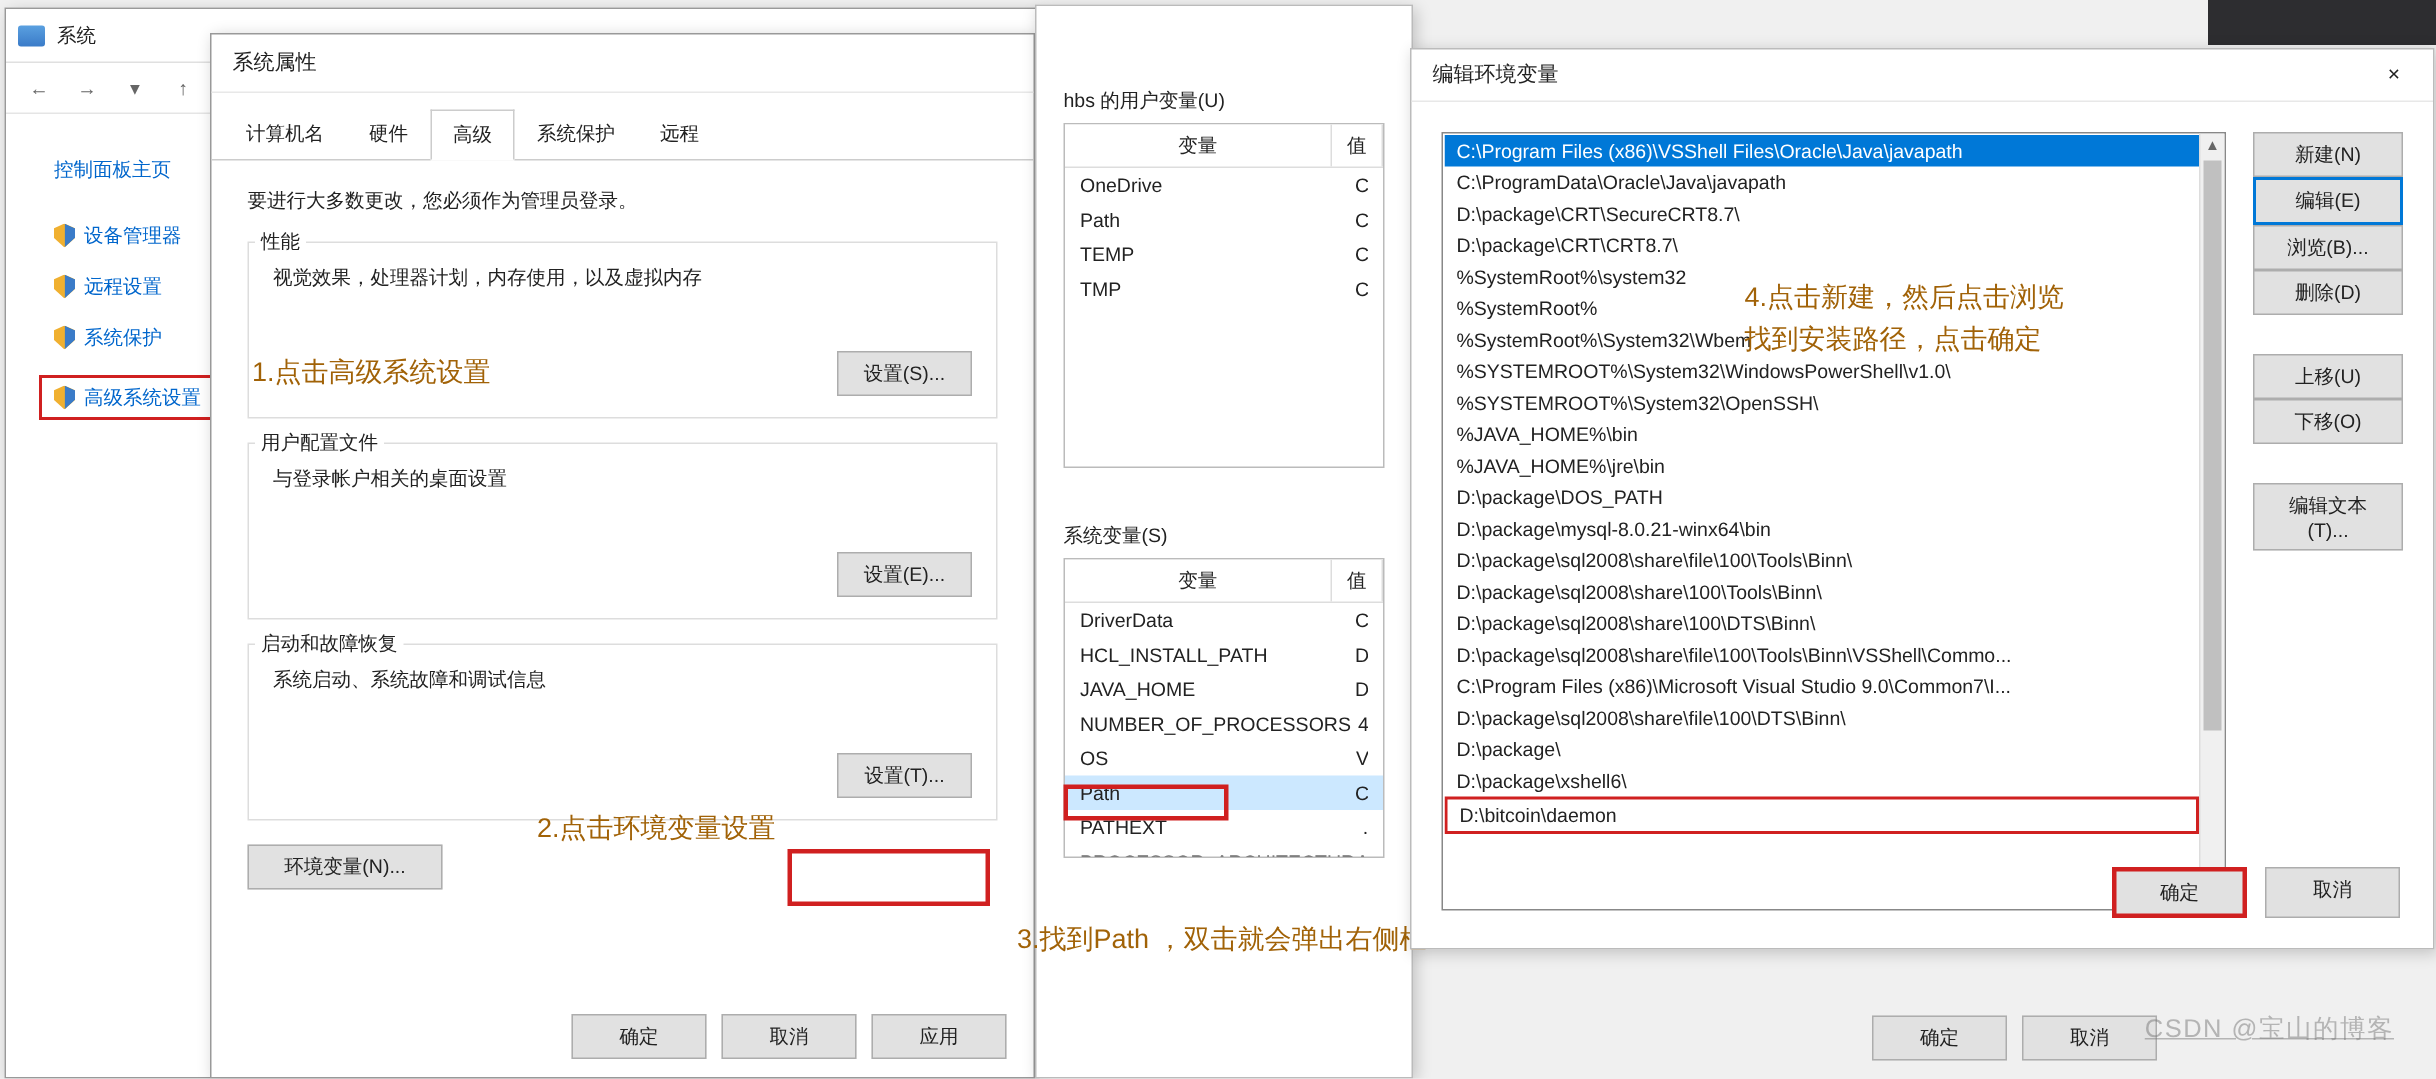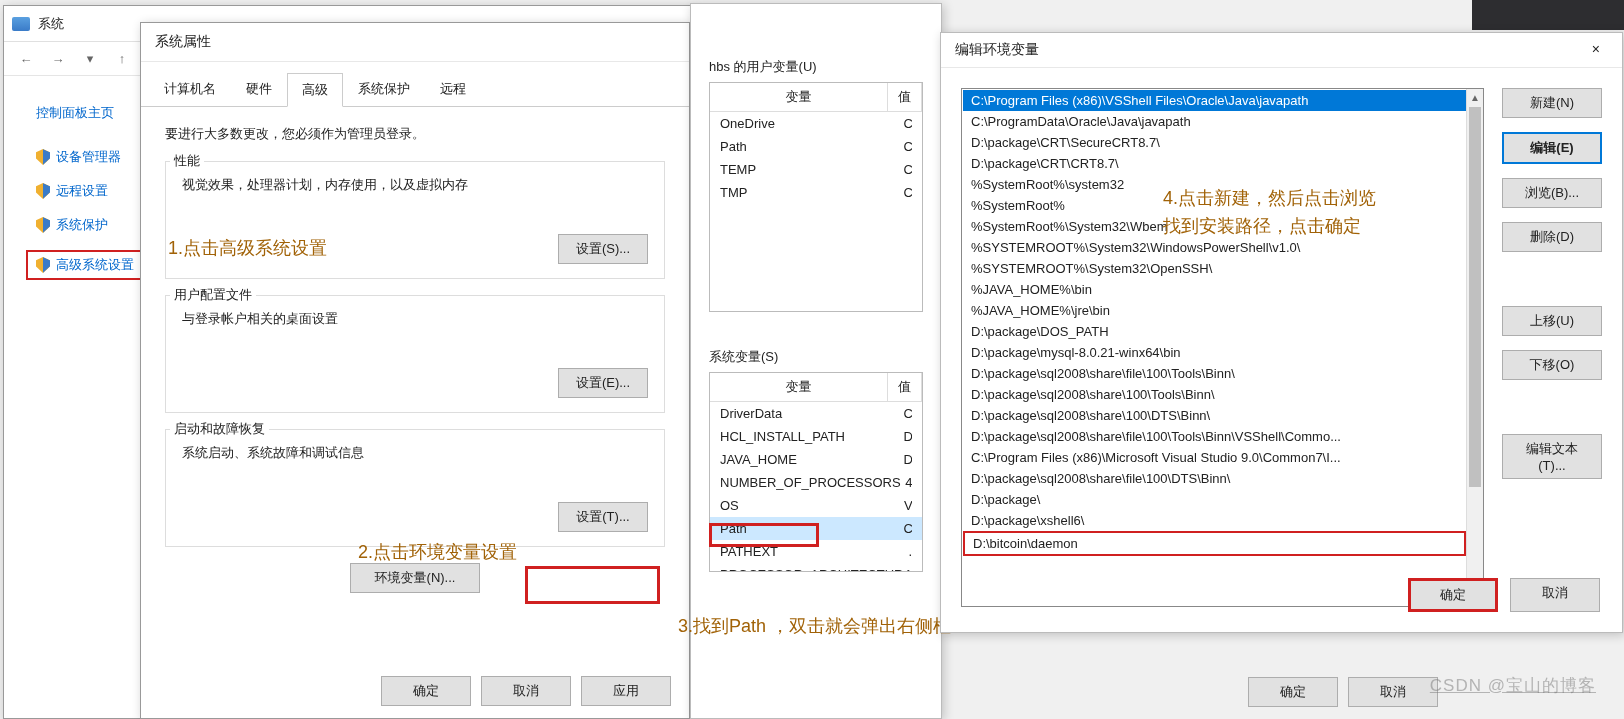--- a/index.html
+++ b/index.html
@@ -49,23 +49,23 @@
 
 
 .edit-window { left: 940px; top: 32px; width: 683px; height: 601px; background:#fff; border:1px solid #bbb; }
 .edit-title { padding: 8px 14px; border-bottom: 1px solid #e8e8e8; font-size: 14px; display:flex; justify-content:space-between; }
 .edit-body { display:flex; padding: 20px; gap: 18px; height: calc(100% - 40px); }
 .path-list { flex:1; border: 1px solid #888; overflow:hidden; position:relative; }
 .path-list-inner { position:absolute; inset:1px; overflow-y:auto; }
 .path-item { padding: 3px 8px; font-size: 13px; white-space:nowrap; overflow:hidden; text-overflow:ellipsis; }
 .path-item.sel { background:#0078d7; color:#fff; }
 .path-item.redbox { border:2px solid #d02020; }
-.btn-col { display:flex; flex-direction:column; gap: 14px; width: 100px; }
+.btn-col { display:flex; flex-direction:column; width: 100px; }
 .btn-col .btn { width: 100%; }
-.btn-col .btn.sel { border:2px solid #0078d7;font-weight:bold; }
+.btn-col .btn.sel { border:2px solid #0078d7; }
 .edit-footer { position:absolute; bottom: 20px; right: 22px; display:flex; gap:12px; }
 .watermark { position:absolute; right: 28px; bottom: 22px; color: rgba(120,120,120,0.5); font-size: 17px; letter-spacing:1px;text-decoration:underline; }
 .close-x { cursor:pointer; padding:0 8px; }
 
 .scrollbar-track { position:absolute; right:0; top:0; bottom:0; width:17px; background:#f0f0f0; border-left:1px solid #ddd; }
 .scrollbar-thumb { position:absolute; left:2px; right:2px; top:2px; height:200px; background:#c0c0c0; }
 .scroll-arrow { position:absolute; left:0; right:0; height:17px; display:flex; align-items:center; justify-content:center; font-size:10px; color:#666; }
 .scroll-arrow.up { top:0; } .scroll-arrow.dn { bottom:0; }
 
 .dark-strip { position:absolute; left:1472px; top:0; right:0; height:30px; background:#2d2d30; }
@@ -132,21 +132,21 @@
           <div class="btn">设置(E)...</div>
         </div>
     </div>
     <div class="group">
       <div class="group-title">启动和故障恢复</div>
       <div>系统启动、系统故障和调试信息</div>
       <div class="group-row">
           <div class="btn">设置(T)...</div>
         </div>
     </div>
-    <div style="display:flex; justify-content:center; margin-top:8px;">
+    <div style="display:flex; justify-content:flex-start; margin-top:8px;">
       <div class="btn" style="min-width:130px;">环境变量(N)...</div>
     </div>
   </div>
   <div class="dlg-footer">
     <div class="btn">确定</div>
     <div class="btn">取消</div>
     <div class="btn">应用</div>
   </div>
 </div>
 

